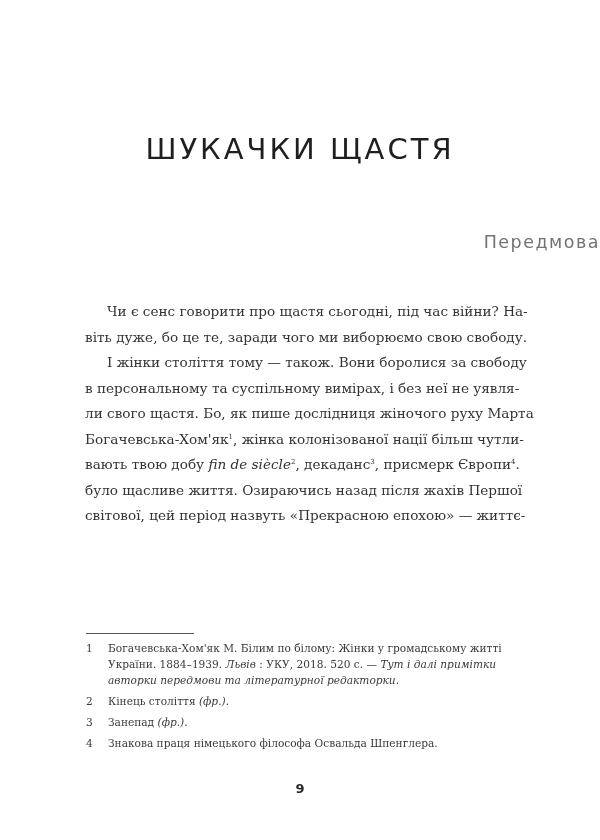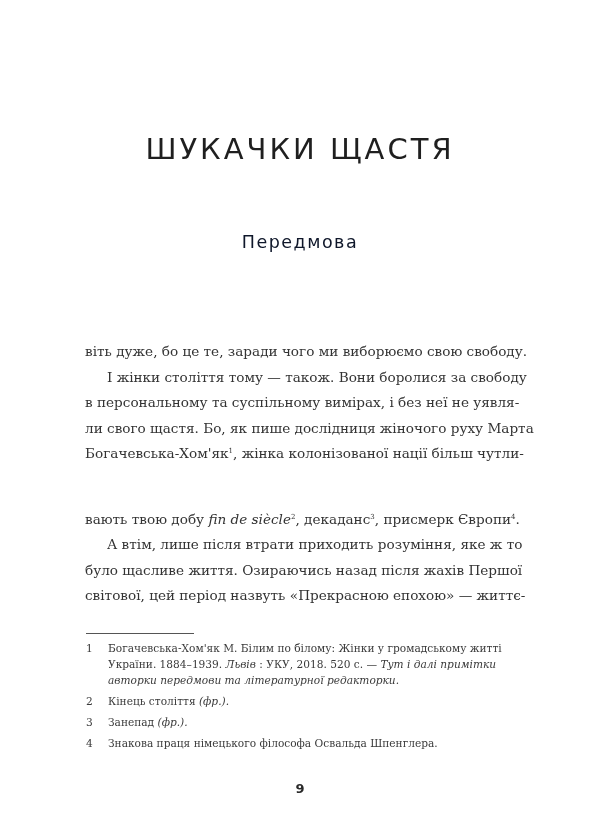--- a/index.html
+++ b/index.html
@@ -14,35 +14,35 @@
     .title {
       position: absolute; left: 0; top: 128px; width: 600px;
       text-align: center;
       font-family: "DejaVu Sans", sans-serif;
       font-size: 29px; font-weight: 500;
       letter-spacing: 3px;
       color: #1f1f1f;
     }
     .subtitle {
       position: absolute; left: 0; top: 228px; width: 600px;
-      text-align: center;
+      text-align: right;
       font-family: "DejaVu Sans", sans-serif;
       font-size: 17.5px; font-weight: 500;
       letter-spacing: 1.5px;
-      color: #0f172a;
+      color: #737373;
     }
     .body {
       position: absolute; left: 85px; top: 295px; width: 432px;
       font-family: "DejaVu Serif", serif;
       font-size: 13.6px;
       line-height: 25.5px;
       color: #333;
     }
     .line { white-space: nowrap; text-align: justify; text-align-last: justify; display: block; }
-    .line.last { text-align-last: left; margin-top: 40px; }
+    .line.last { text-align-last: left; }
     .indent { padding-left: 22px; }
     .body i { font-style: italic; }
     sup { font-size: 7px; vertical-align: 5px; line-height: 0; }
     .rule {
       position: absolute; left: 86px; top: 629px; width: 108px; height: 1px;
       background: #555;
     }
     .notes {
       position: absolute; left: 86px; top: 636px; width: 440px;
       font-family: "DejaVu Serif", serif;
@@ -62,27 +62,27 @@
     }
   </style>
 </head>
 <body>
 
 <div class="page">
   <div class="title">ШУКАЧКИ ЩАСТЯ</div>
   <div class="subtitle">Передмова</div>
 
   <div class="body" id="body">
+      <span class="line indent">Чи є сенс говорити про щастя сьогодні, під час війни? На-</span>
       <span class="line last">віть дуже, бо це те, заради чого ми виборюємо свою свободу.</span>
       <span class="line indent">І жінки століття тому — також. Вони боролися за свободу</span>
       <span class="line">в персональному та суспільному вимірах, і без неї не уявля-</span>
       <span class="line">ли свого щастя. Бо, як пише дослідниця жіночого руху Марта</span>
       <span class="line">Богачевська-Хом'як<sup>1</sup>, жінка колонізованої нації більш чутли-</span>
       <span class="line last">вають твою добу <i>fin de siècle</i><sup>2</sup>, декаданс<sup>3</sup>, присмерк Європи<sup>4</sup>.</span>
-      <span class="line indent">А втім, лише після втрати приходить розуміння, яке ж то</span>
       <span class="line">було щасливе життя. Озираючись назад після жахів Першої</span>
       <span class="line">світової, цей період назвуть «Прекрасною епохою» — життє-</span>
     </div>
 
   <div class="rule"></div>
   <div class="notes" id="notes">
       <div class="note">
         <span class="num">1</span>
         <span class="txt">Богачевська-Хом'як М. Білим по білому: Жінки у громадському житті України. 1884–1939.<i> Львів</i> : УКУ, 2018. 520 с. — <i>Тут і далі примітки авторки передмови та літературної редакторки.</i></span>
       </div>

